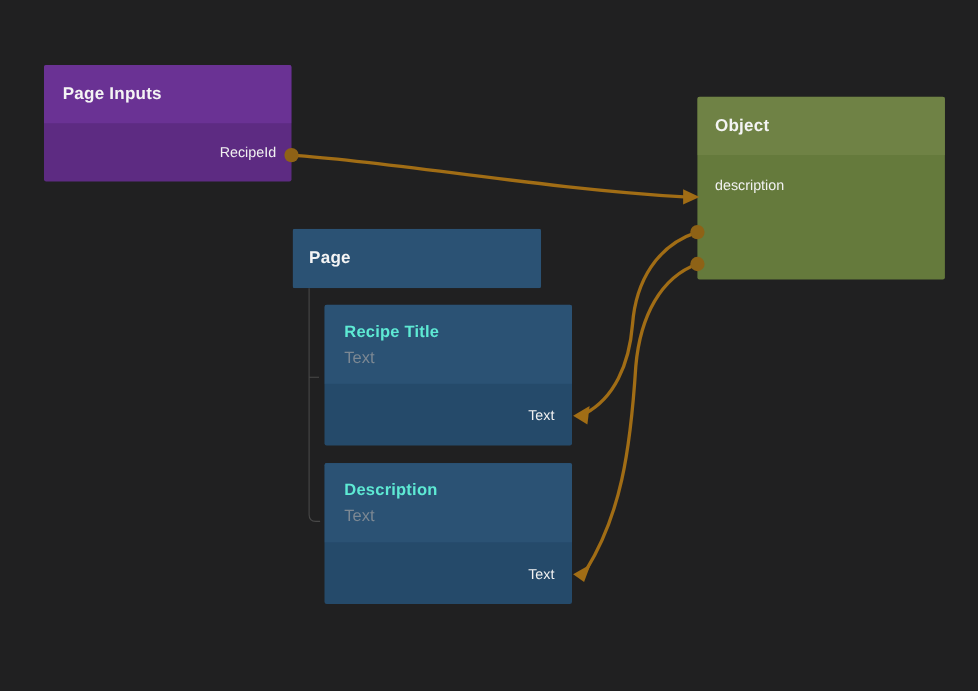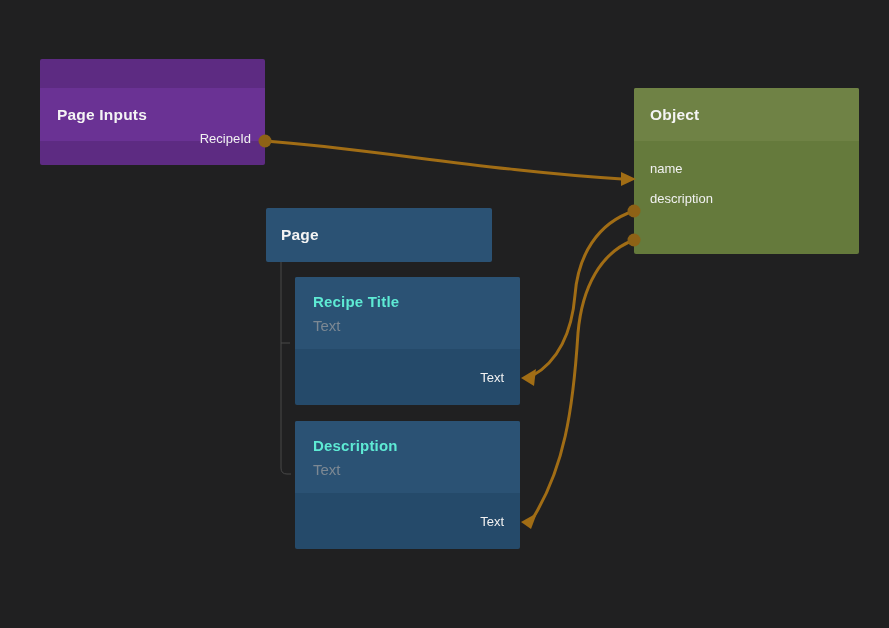--- a/index.html
+++ b/index.html
@@ -34,21 +34,21 @@
     align-items: center;
     color: #f1f1f1;
     font-size: 13px;
     font-weight: normal;
   }
   .port-right { justify-content: flex-end; padding-right: 14px; }
   .port-left  { justify-content: flex-start; padding-left: 16px; }
 
   
   #node-page-inputs { left: 40px; top: 59px; width: 225px; height: 106px; }
-  #node-page-inputs .node-header { height: 53px; margin-top: 29px; }
+  #node-page-inputs .node-header { height: 53px; }
   #node-page-inputs .node-body { top: 53px; }
   #node-page-inputs .port-row { height: 53px; }
 
   
   #node-object { left: 634px; top: 88px; width: 225px; height: 166px; }
   #node-object .node-header { height: 53px; padding-left: 16px; }
   #node-object .node-body { top: 53px; padding-top: 12px; }
   #node-object .port-row { height: 30px; }
 
   
@@ -93,23 +93,20 @@
         <span>RecipeId</span>
       </div>
     </div>
   </div>
 
   <div class="node" id="node-object" style="background-color: rgb(101, 122, 60);">
     <div class="node-header" style="background-color: rgb(111, 130, 69);">
       <span>Object</span>
     </div>
     <div class="node-body">
-      <div class="port-row port-left">
-        <span>name</span>
-      </div>
       <div class="port-row port-left">
         <span>description</span>
       </div>
     </div>
   </div>
 
   <div class="node" id="node-page">
     <div class="node-header" style="background-color: rgb(43, 82, 116);">
       <span>Page</span>
     </div>

